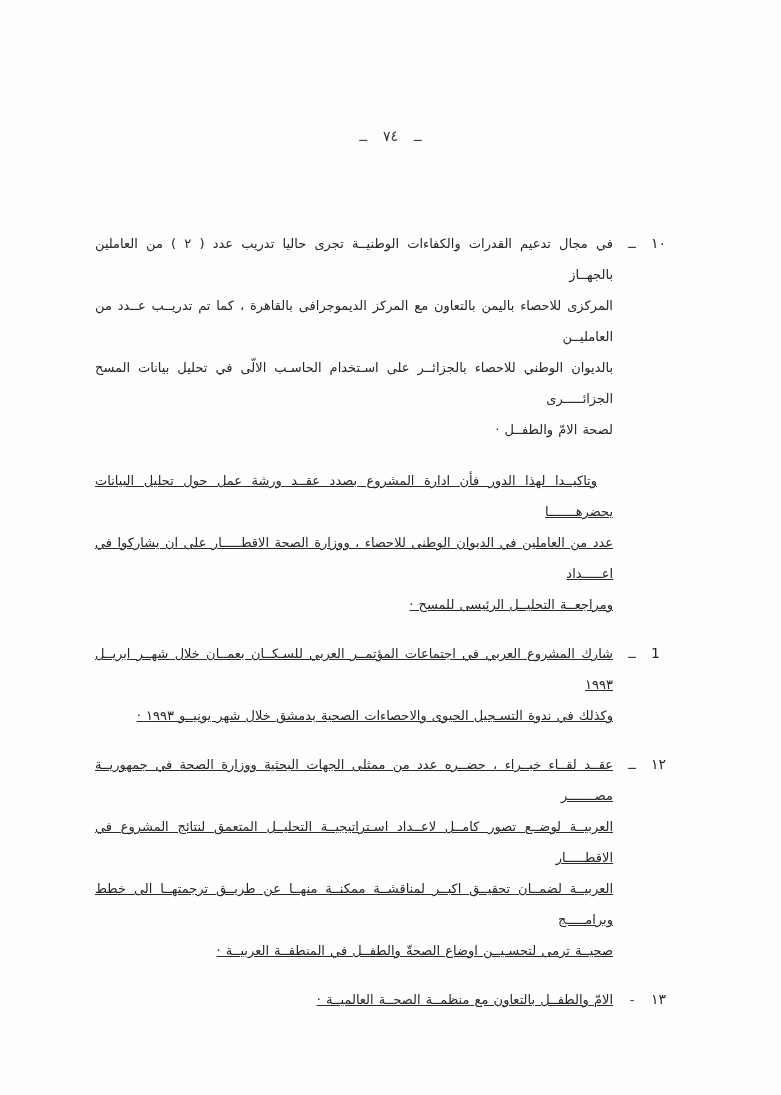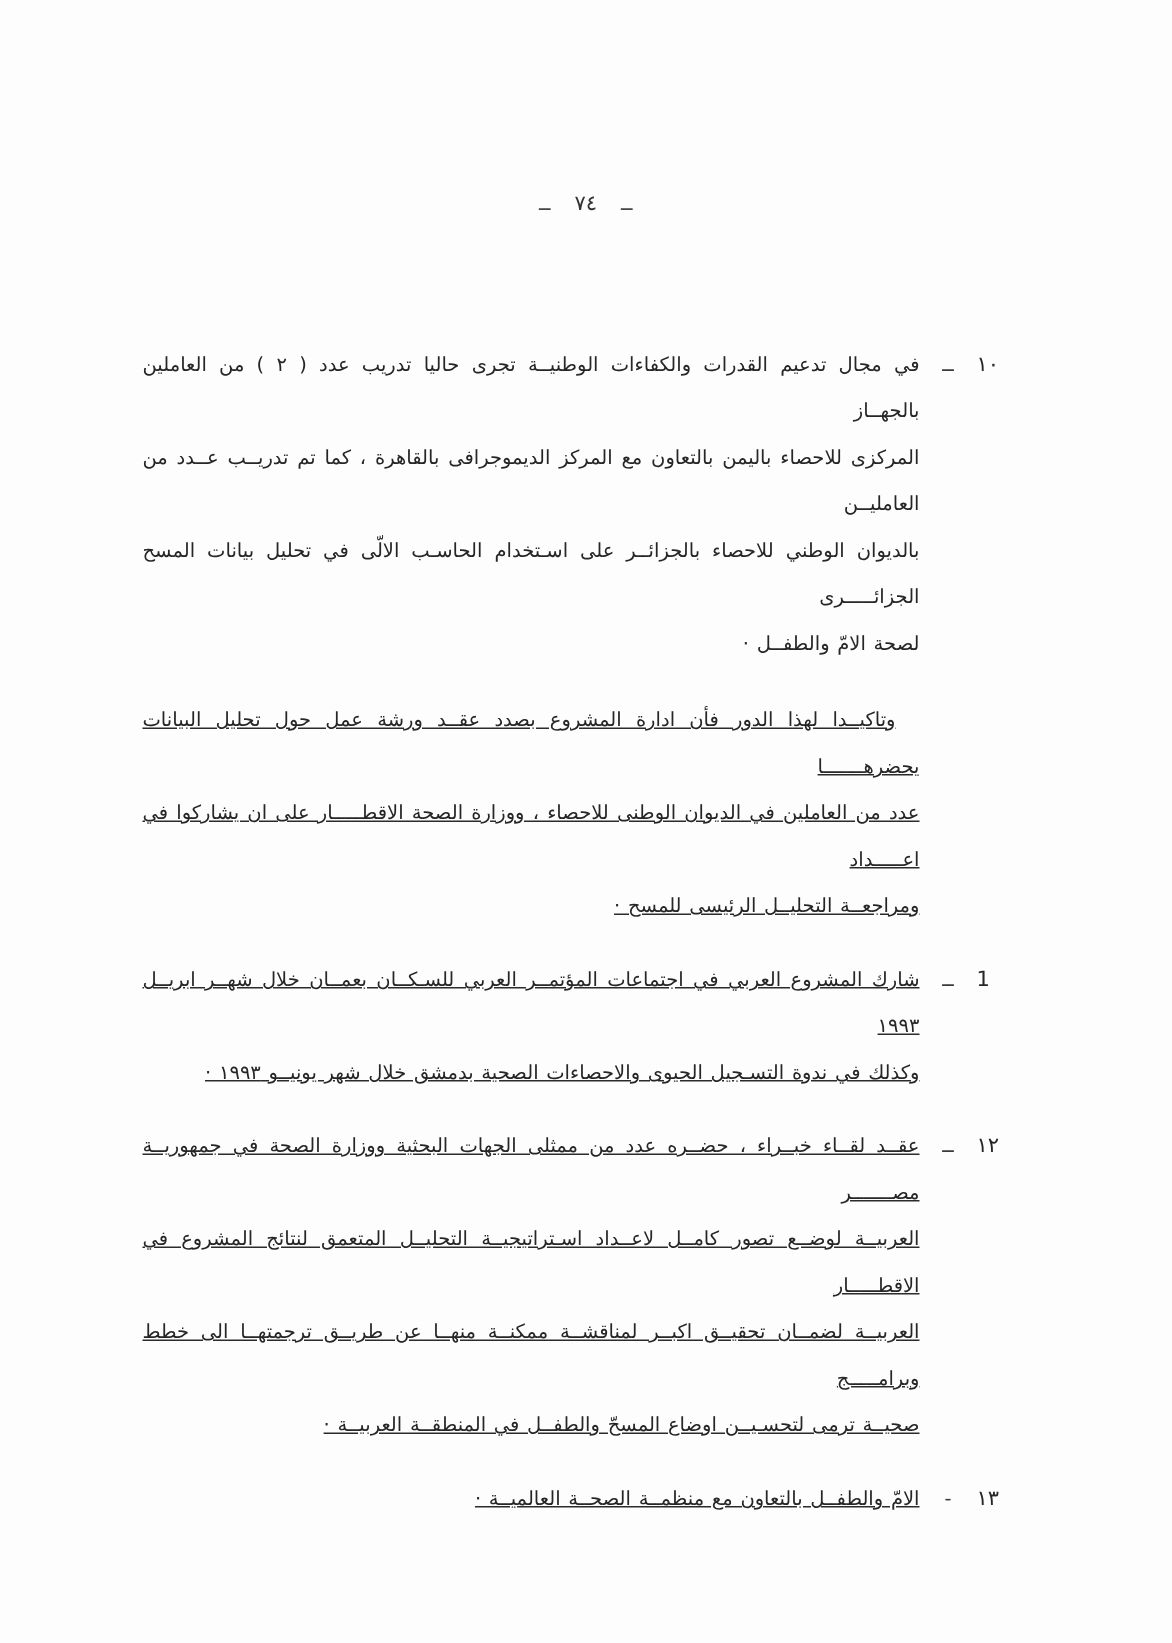--- a/index.html
+++ b/index.html
@@ -108,21 +108,21 @@
           </div>
         </div>
         <div class="item">
           <div class="item-num">١٢</div>
           <div class="item-dash">ــ</div>
           <div class="item-body">
             <div class="para">
               <div class="line">عقــد لقــاء خبــراء ، حضــره عدد من ممثلى الجهات البحثية ووزارة الصحة في جمهوريــة مصـــــــر</div>
               <div class="line">العربيــة لوضــع تصور كامــل لاعــداد اسـتراتيجيــة التحليــل المتعمق لنتائج المشروع في الاقطـــــار</div>
               <div class="line">العربيــة لضمــان تحقيــق اكبــر لمناقشــة ممكنــة منهــا عن طريــق ترجمتهــا الى خطط وبرامـــــج</div>
-              <div class="line line-last">صحيــة ترمى لتحسـيــن اوضاع المسحّ والطفــل في المنطقــة العربيــة ·</div>
+              <div class="line line-last">صحيــة ترمى لتحسـيــن اوضاع الصحةّ والطفــل في المنطقــة العربيــة ·</div>
             </div>
           </div>
         </div>
         <div class="item">
           <div class="item-num">١٣</div>
           <div class="item-dash">-</div>
           <div class="item-body">
             <div class="para">
               <div class="line line-last">الامّ والطفــل بالتعاون مع منظمــة الصحــة العالميــة ·</div>
             </div>

